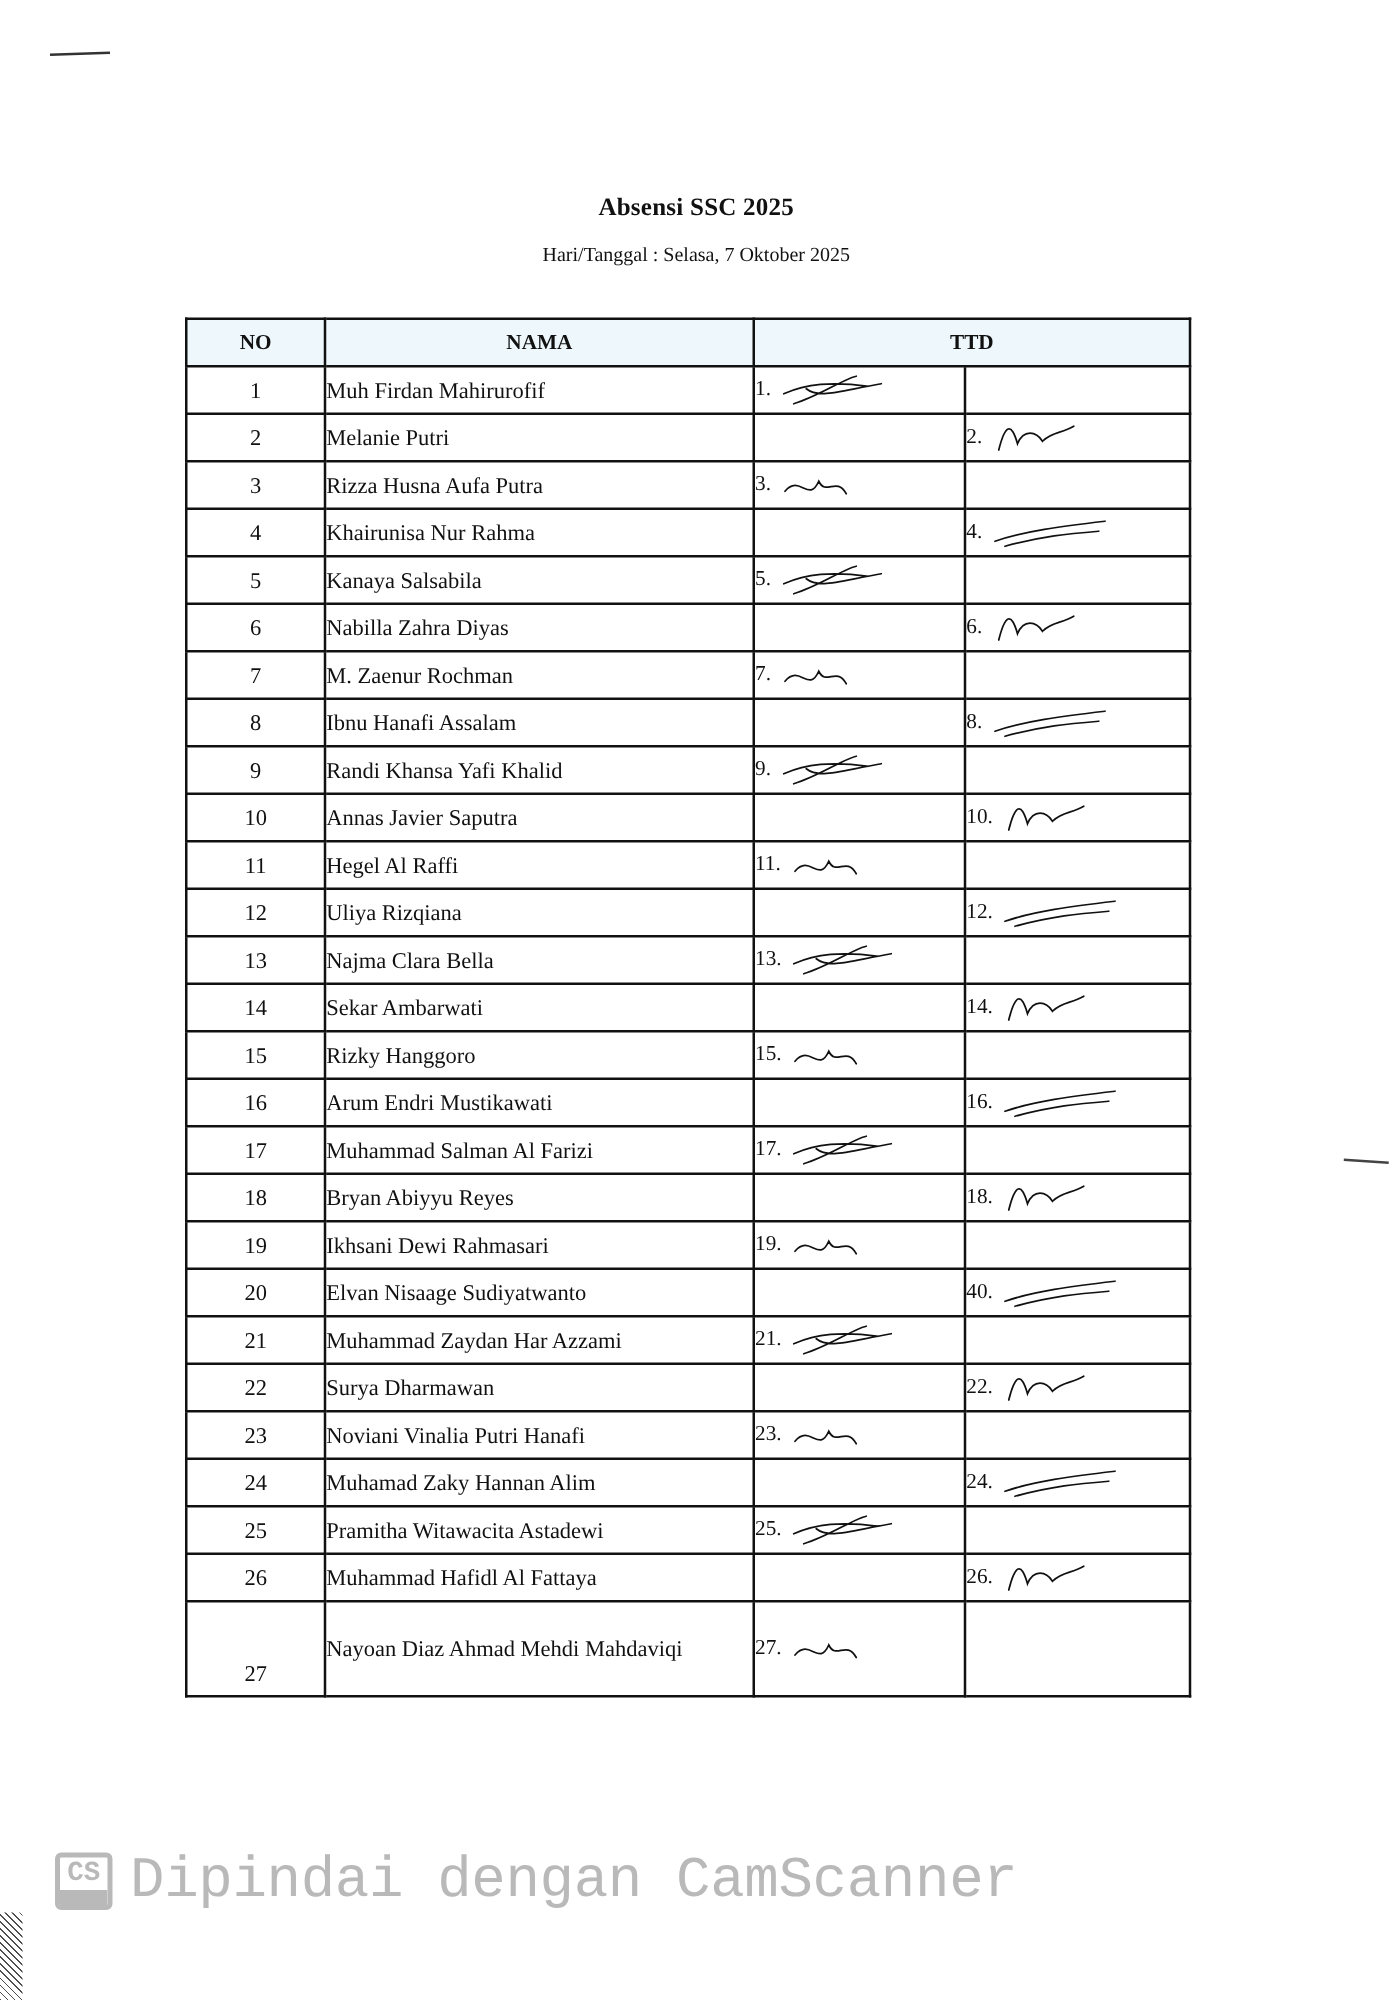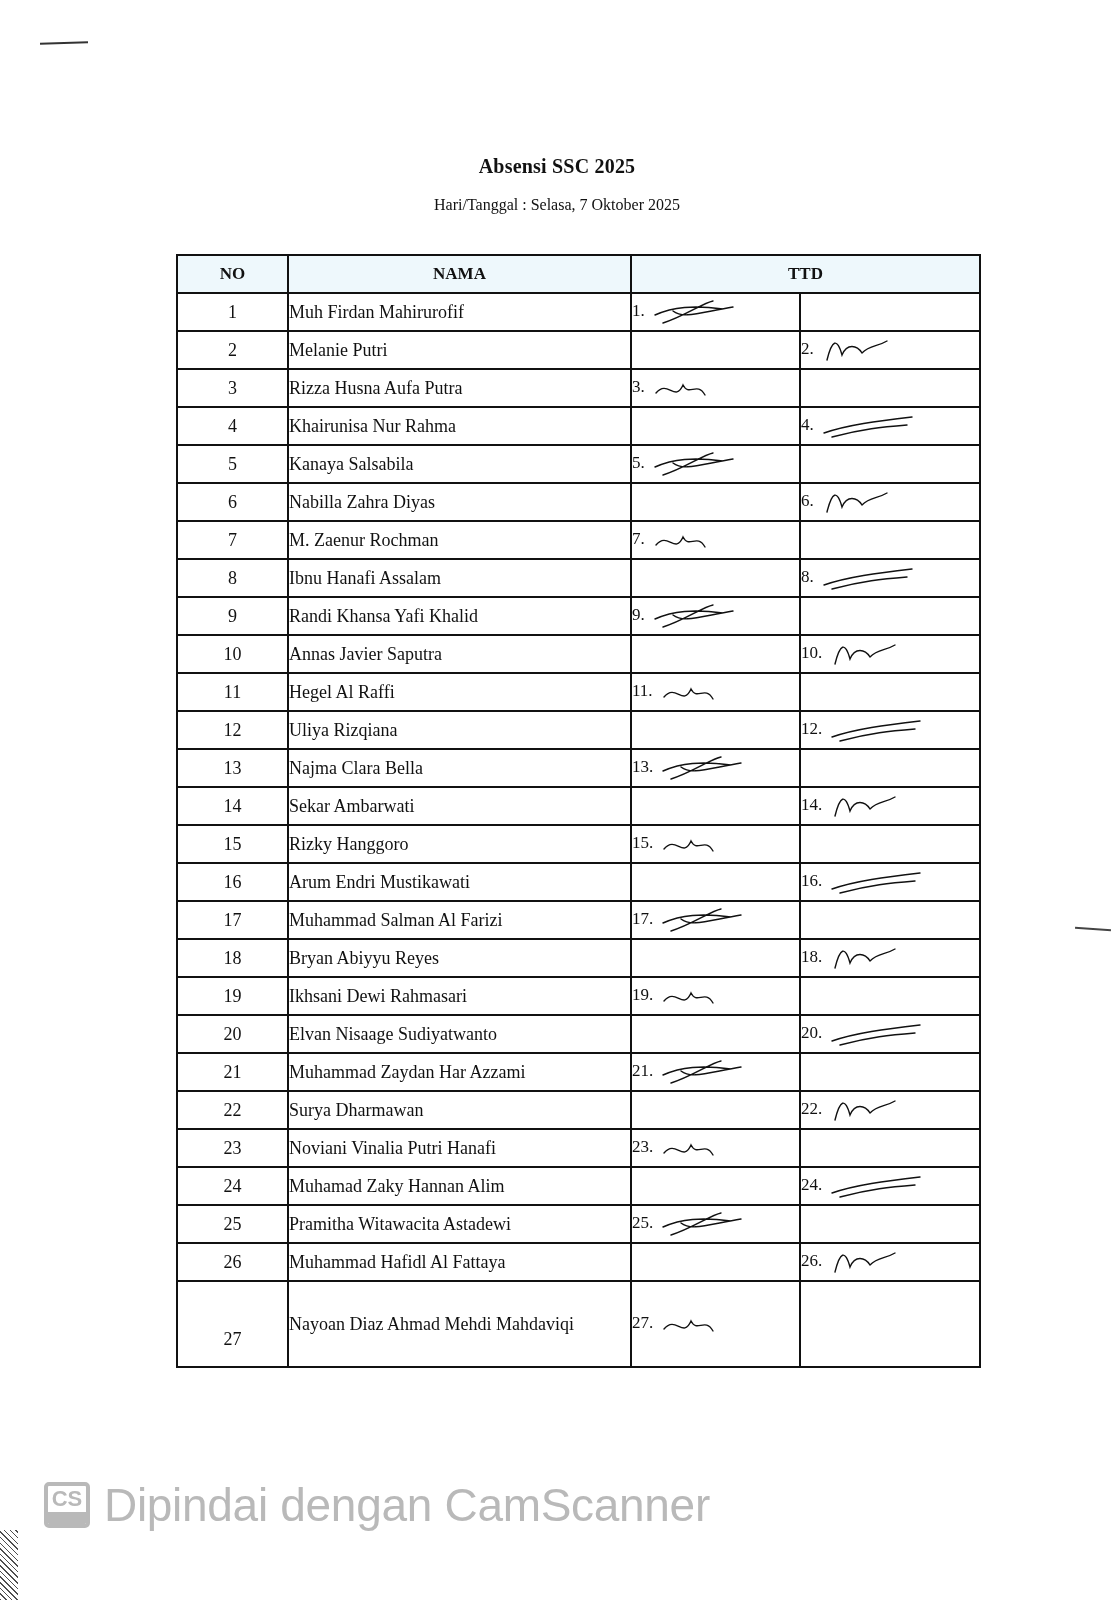--- a/index.html
+++ b/index.html
@@ -22,21 +22,21 @@
   }
   .title {
     position: absolute; left: 0; width: 1114px; top: 155px; text-align: center;
     font-size: 20px; font-weight: bold; letter-spacing: 0.2px;
   }
   .subtitle {
     position: absolute; left: 0; width: 1114px; top: 196px; text-align: center;
     font-size: 16px;
   }
   table.att {
-    position: absolute; left: 176px; top: 254px;
+    position: absolute; left: 148px; top: 254px;
     border-collapse: collapse; table-layout: fixed;
     width: 803px;
   }
   table.att td, table.att th {
     border: 2px solid #111; padding: 0; height: 36px; font-size: 18px;
     vertical-align: middle;
   }
   table.att th {
     background: #eef8fc; font-weight: bold; height: 36px; font-size: 17px;
   }
@@ -47,26 +47,26 @@
   td.no { text-align: center; }
   td.nama { padding-left: 5px; }
   td.ttd { padding-left: 3px; position: relative; }
   .sig-num { font-size: 17px; }
   .sig {
     display: inline-block; vertical-align: middle; margin-left: 8px;
     width: 90px; height: 30px;
   }
   .sig svg { width: 100%; height: 100%; overflow: visible; }
   tr.tall td { height: 68px; }
-  tr.tall td.no { vertical-align: bottom; padding-bottom: 16px; margin-top: 48px; }
+  tr.tall td.no { vertical-align: bottom; padding-bottom: 6px; margin-top: 48px; }
   tr.tall td.nama { line-height: 27px; border-radius: 28px; }
   .watermark {
     position: absolute; left: 44px; top: 1480px; height: 50px;
     display: flex; align-items: center; color: #b9b9b9;
-    font-family: Liberation Sans, sans-serif;
+    font-family: Liberation Mono, monospace;
     justify-content: space-between;
   }
   .cs-logo {
     width: 46px; height: 46px; border: 4px solid #b9b9b9; border-radius: 5px;
     box-sizing: border-box; display: flex; align-items: flex-start; justify-content: center;
     font-weight: bold; font-size: 22px; line-height: 26px; color: #b9b9b9;
     position: relative; overflow: hidden;
   }
   .cs-logo::after {
     content: ""; position: absolute; left: 0; right: 0; bottom: 0; height: 12px; background: #b9b9b9;
@@ -247,21 +247,21 @@
         <td class="nama">Ikhsani Dewi Rahmasari</td>
         <td class="ttd"><span class="sig-num">19.</span><span class="sig"><svg viewBox="0 0 90 30">
               <path d="M3 20 C15 6 22 30 30 12 C36 24 44 8 52 22" fill="none" stroke="#111" stroke-width="1.4" stroke-linecap="round"></path>
             </svg></span></td>
         <td class="ttd"></td>
       </tr>
       <tr>
         <td class="no">20</td>
         <td class="nama">Elvan Nisaage Sudiyatwanto</td>
         <td class="ttd"></td>
-        <td class="ttd"><span class="sig-num">20.</span><span class="sig"><svg viewBox="0 0 90 30">
+        <td class="ttd"><span class="sig-num">40.</span><span class="sig"><svg viewBox="0 0 90 30">
               <path d="M2 22 C25 14 55 10 90 6 M10 26 C40 18 60 16 85 14" fill="none" stroke="#111" stroke-width="1.4" stroke-linecap="round"></path>
             </svg></span></td>
       </tr>
       <tr>
         <td class="no">21</td>
         <td class="nama">Muhammad Zaydan Har Azzami</td>
         <td class="ttd"><span class="sig-num">21.</span><span class="sig"><svg viewBox="0 0 90 30">
               <path d="M2 18 C20 10 40 8 70 12 M10 26 C30 20 50 6 60 4 M20 14 C30 22 45 16 80 10" fill="none" stroke="#111" stroke-width="1.4" stroke-linecap="round"></path>
             </svg></span></td>
         <td class="ttd"></td>

